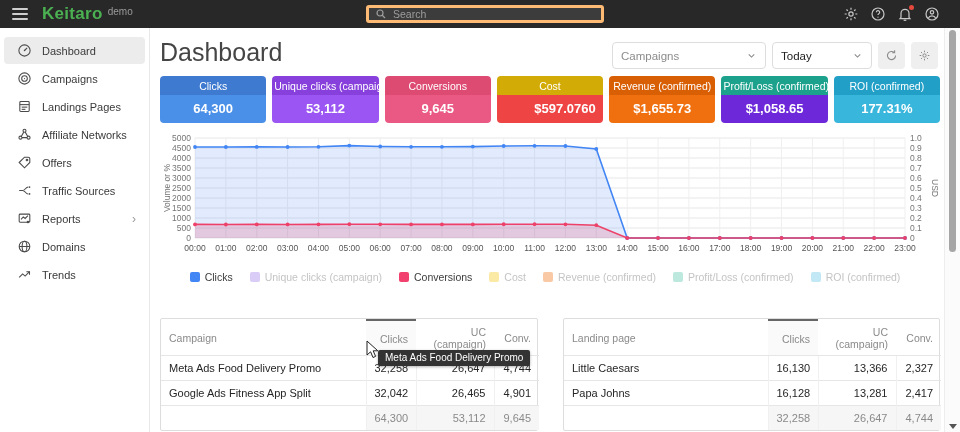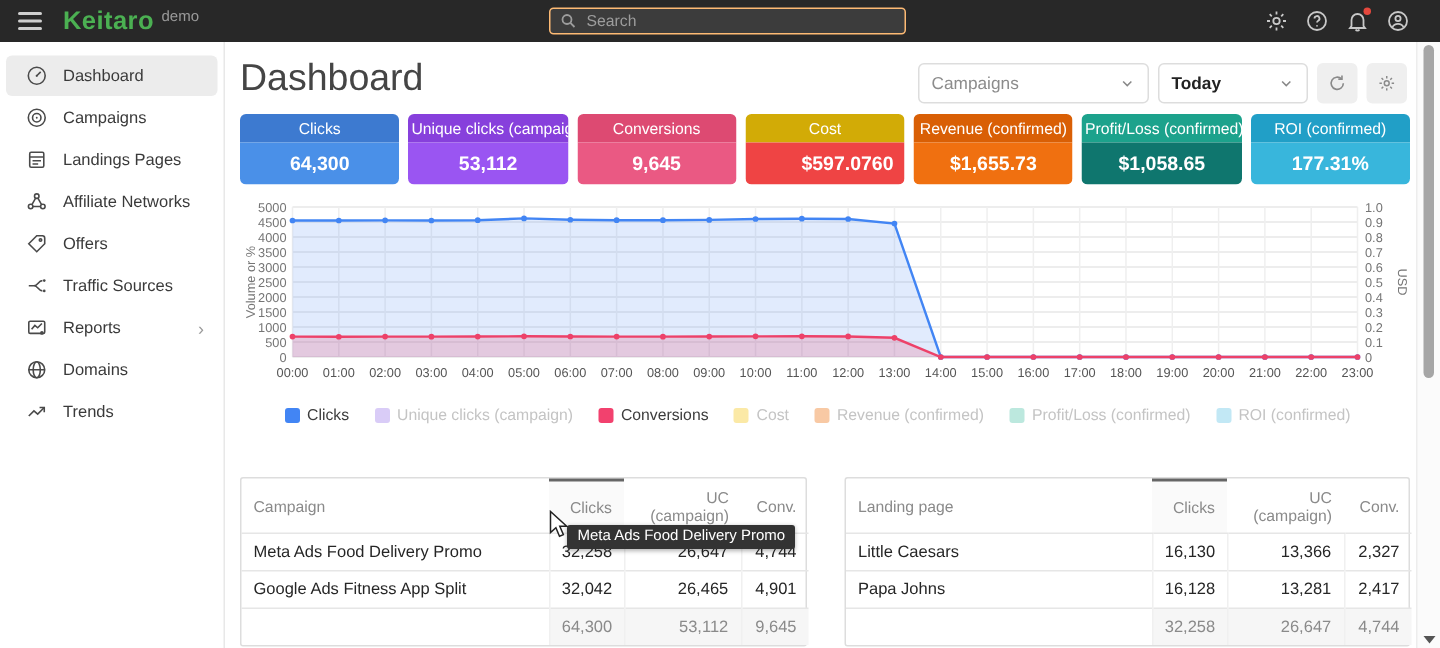--- a/index.html
+++ b/index.html
@@ -8,21 +8,21 @@
 
   
   #topbar { position:absolute; left:0; top:0; width:960px; height:28px; background:#282828;
     display:flex; align-items:center; z-index:30; }
   #hamburger { width:16px; height:12px; margin-left:12px; display:flex; flex-direction:column;
     justify-content:space-between; cursor:pointer; }
   #hamburger span { display:block; height:2px; background:#cfcfcf; border-radius:1px; }
   #brand { margin-left:14px; color:#4bb052; font-size:17px; font-weight:bold; letter-spacing:.3px; }
   #brand-suffix { color:#9a9a9a; font-size:10px; margin-left:5px; margin-top:-6px; }
   #searchbox { position:absolute; left:366px; top:5px; width:238px; height:18px; background:#3c3c3c;
-    border:1px solid #fdba74; border-radius:3px; display:flex; align-items:center; padding:0 6px; }
+    border:3px solid #fdba74; border-radius:3px; display:flex; align-items:center; padding:0 6px; }
   #searchbox svg { flex:0 0 auto; }
   #search-ph { color:#9d9d9d; font-size:10.5px; margin-left:6px; }
   #topbar-icons { position:absolute; right:20px; top:0; height:28px; display:flex; align-items:center; gap:11px; }
   .tb-ic { position:relative; width:16px; height:16px; color:#c8c8c8; cursor:pointer; }
   .badge-dot { position:absolute; right:-1px; top:-1px; width:5px; height:5px; border-radius:50%; background:#e5483d; }
 
   
   #sidebar { position:absolute; left:0; top:28px; width:150px; height:404px; background:#fff;
     border-right:1px solid #e8e8e8; padding-top:9px; z-index:20; }
   .side-item { height:27px; margin:0 4px 1px 4px; display:flex; align-items:center; padding-left:13px;
@@ -34,21 +34,21 @@
 
   
   #main { position:absolute; left:150px; top:28px; width:794px; height:404px; background:#fff; }
   #page-title { position:absolute; left:10px; top:10px; font-size:25px; color:#454545; font-weight:400; }
   #controls { position:absolute; right:6px; top:14px; display:flex; gap:6px; align-items:center; }
   .select { height:27px; border:1px solid #ddd; border-radius:4px; background:#fff; display:flex;
     align-items:center; padding:0 8px; cursor:pointer; }
   .select .sel-txt { font-size:11.5px; }
   .select .chev-dn { margin-left:auto; color:#888; }
   #campaign-select { width:154px; } #campaign-select .sel-txt { color:#8c8c8c; }
-  #date-select { width:100px; } #date-select .sel-txt { color:#222; font-weight:bold; }
+  #date-select { width:100px; } #date-select .sel-txt { color:#222; font-weight:normal; }
   .mini-btn { width:27px; height:27px; border:0; border-radius:4px; background:#efefef; color:#8a8a8a;
     display:flex; align-items:center; justify-content:center; cursor:pointer; }
 
   
   #cards { position:absolute; left:10px; top:48px; width:780px; display:flex; gap:6px; }
   .card { flex:1 1 0; border-radius:4px; overflow:hidden; color:#fff; text-align:center; cursor:pointer; }
   .card-head { font-size:10.5px; padding:4px 2px 3px; white-space:nowrap; }
   .card-body { font-size:13px; font-weight:bold; padding:6px 2px 7px; }
 
   
@@ -256,21 +256,21 @@
     <div class="card">
       <div class="card-head" style="background: rgb(210, 171, 6);">Cost</div>
       <div class="card-body" style="background: #ef4444; padding-left: 32px;">$597.0760</div>
     </div>
     <div class="card">
       <div class="card-head" style="background: rgb(217, 95, 5);">Revenue (confirmed)</div>
       <div class="card-body" style="background: rgb(240, 112, 16);">$1,655.73</div>
     </div>
     <div class="card">
       <div class="card-head" style="background: rgb(28, 162, 140);">Profit/Loss (confirmed)</div>
-      <div class="card-body" style="background: #0f766e;">$1,058.65</div>
+      <div class="card-body" style="background: #6d28d9;">$1,058.65</div>
     </div>
     <div class="card">
       <div class="card-head" style="background: rgb(33, 159, 199);">ROI (confirmed)</div>
       <div class="card-body" style="background: rgb(56, 182, 220);">177.31%</div>
     </div>
   </div>
 
   <div id="chart-wrap">
     <svg id="chart-svg" width="780" height="128">
         <line x1="35" y1="106" x2="745" y2="106" stroke="#e7e7e7" stroke-width="1"></line>

